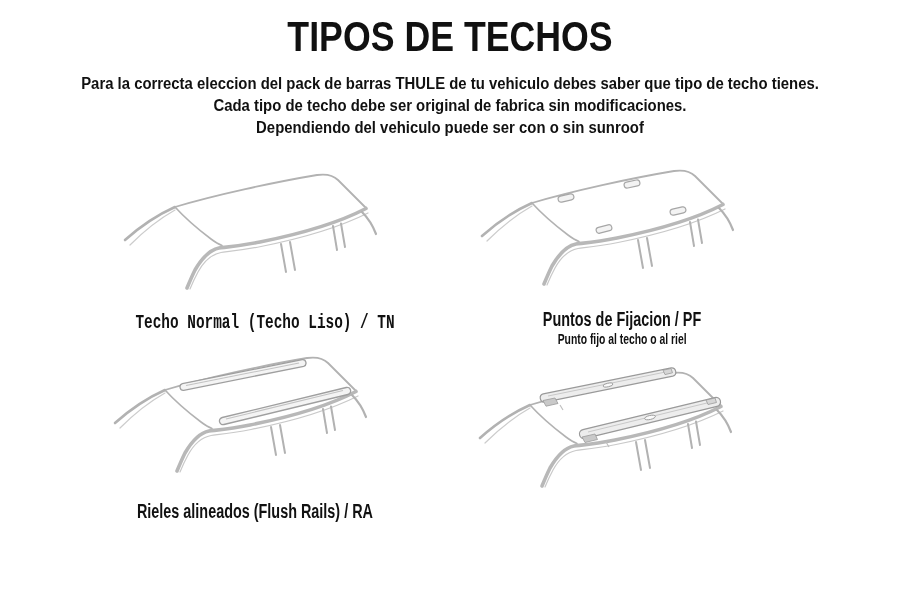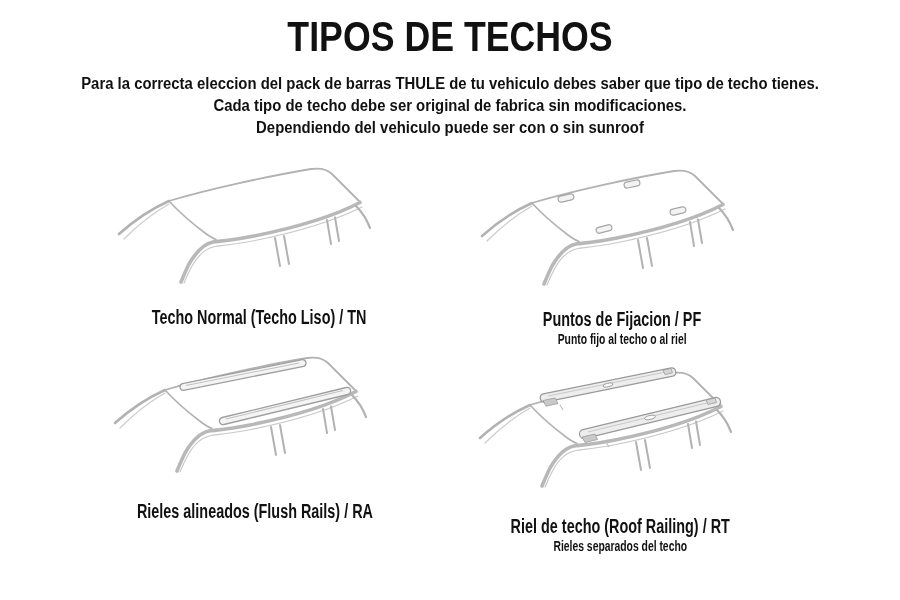--- a/index.html
+++ b/index.html
@@ -32,21 +32,21 @@
 <body>
 
 <div class="page-title">TIPOS DE TECHOS</div>
 
 <div class="intro">
   <div>Para la correcta eleccion del pack de barras THULE de tu vehiculo debes saber que tipo de techo tienes.</div>
   <div>Cada tipo de techo debe ser original de fabrica sin modificaciones.</div>
   <div>Dependiendo del vehiculo puede ser con o sin sunroof</div>
 </div>
 
-<figure class="cell" id="fig-tn" style="left:55px;top:150px;margin:4px;">
+<figure class="cell" id="fig-tn" style="left:55px;top:150px;margin:10px;font-family:Liberation Mono, monospace;">
   <svg width="320" height="150" viewBox="0 0 320 150">
     <g stroke="#b2b2b2" fill="none" stroke-linecap="round" stroke-linejoin="round">
       <path d="M 20,80 C 38,64 52,55 70,47" stroke-width="2.6"></path>
       <path d="M 25,85 C 40,70 54,59 70,50" stroke-width="1.2" stroke="#cccccc"></path>
       <path d="M 70,47 C 110,35 170,22 212,15 C 222,13.5 228,15 233,20 L 261,48" stroke-width="1.8"></path>
       <path d="M 70,47 C 80,58 94,70 106,79 C 110,82 113,84 117,85.5" stroke-width="1.6"></path>
       <path d="M 261,48.5 C 235,62 195,74 155,82 C 135,86 122,87 114,88 C 104,90 97,98 90,110 C 87,116 84.5,122 82,128" stroke-width="3.6" stroke="#b8b8b8"></path>
       <path d="M 263,53 C 236,66.5 196,78.5 156,86.5 C 136,90.5 123,91.5 116,92.5 C 106,94.5 99,101 93,112 C 90,117.5 87.5,123 85,129" stroke-width="1.2" stroke="#c9c9c9"></path>
       <path d="M 176,84 L 181,112" stroke-width="2"></path>
       <path d="M 185,82 L 190,110" stroke-width="2"></path>
@@ -138,17 +138,13 @@
       <path d="M 83,42.5 L 95,40 L 98,45.5 L 86,48.2 Z" fill="#c9c9c9" stroke="#9a9a9a" stroke-width="0.8"></path>
       <path d="M 203,12.2 L 211,10.5 L 212.5,14.8 L 205,16.6 Z" fill="#d6d6d6" stroke="#9a9a9a" stroke-width="0.8"></path>
       <ellipse cx="0" cy="0" rx="5" ry="1.8" transform="translate(148,27) rotate(-11.5)" fill="#fafafa" stroke="#9a9a9a" stroke-width="0.9"></ellipse>
       <path d="M 122.9,71.6 L 254.9,39.6 A 4.5,4.5 0 0 1 257.1,48.4 L 125.1,80.4 A 4.5,4.5 0 0 1 122.9,71.6 Z" fill="#ededed" stroke="#9a9a9a" stroke-width="1.2"></path>
       <path d="M 128,74 L 251,44" fill="none" stroke="#c8c8c8" stroke-width="1"></path>
       <path d="M 122,79 L 135,76 L 137.5,81.5 L 125,84.5 Z" fill="#c9c9c9" stroke="#9a9a9a" stroke-width="0.8"></path>
       <path d="M 246,42 L 255,40 L 256.5,44.5 L 248,46.5 Z" fill="#d6d6d6" stroke="#9a9a9a" stroke-width="0.8"></path>
       <ellipse cx="0" cy="0" rx="5.5" ry="2" transform="translate(190,59.5) rotate(-13)" fill="#fafafa" stroke="#9a9a9a" stroke-width="0.9"></ellipse>
     </g>
   </svg>
-  <figcaption>
-    <div class="caption"><span>Riel de techo (Roof Railing) / RT</span></div>
-    <div class="subtitle"><span>Rieles separados del techo</span></div>
-  </figcaption>
 </figure>
 
 </body></html>

